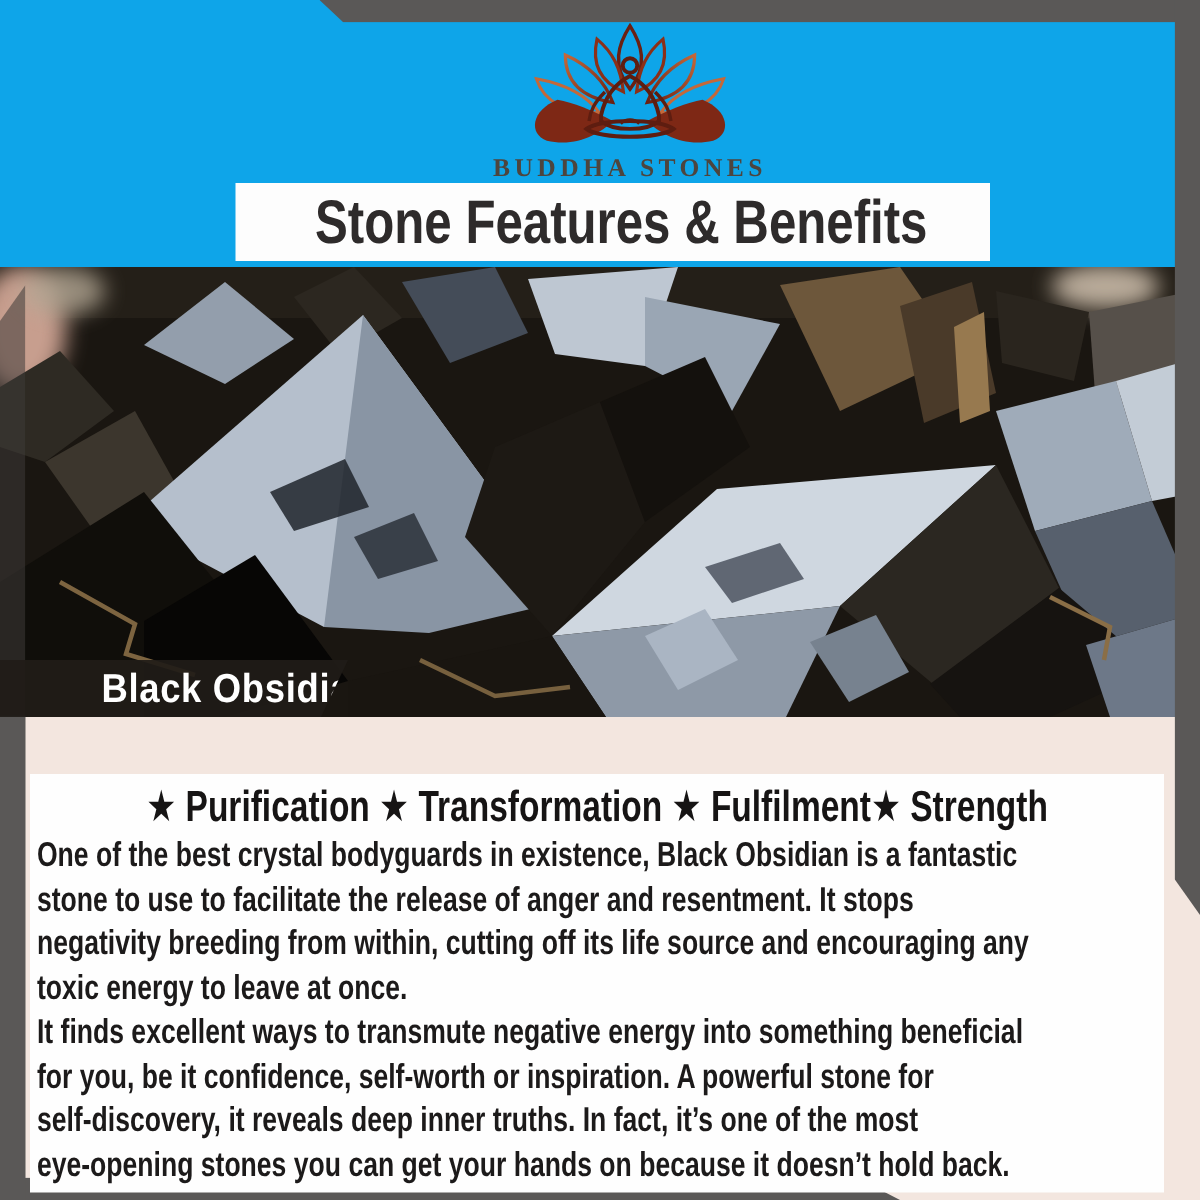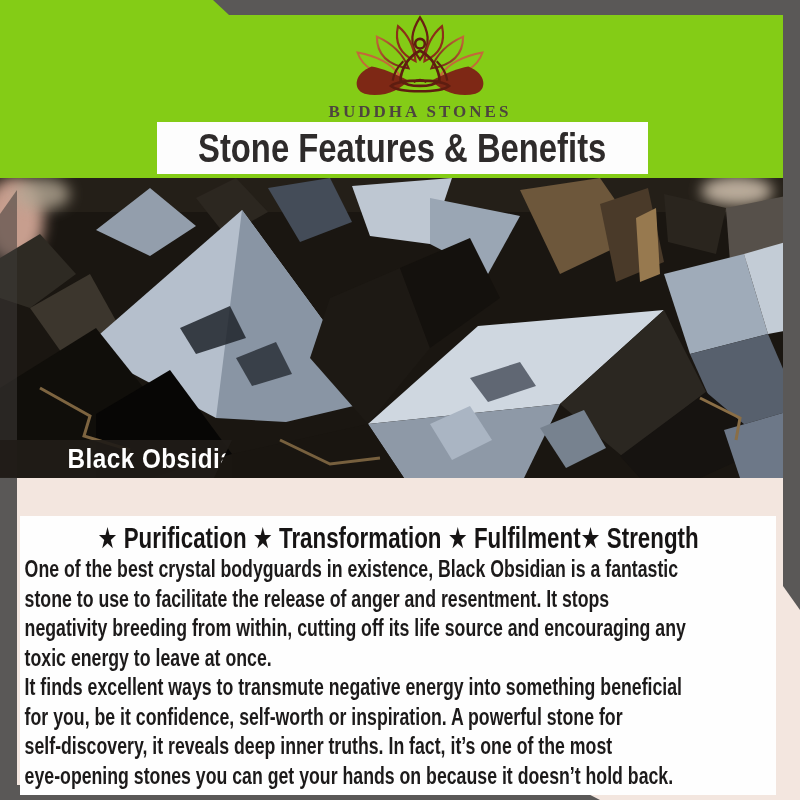--- a/index.html
+++ b/index.html
@@ -1,18 +1,18 @@
 <!DOCTYPE html>
 <html><head>
 <meta charset="utf-8">
 <style>
   html,body{margin:0;padding:0;}
   .page{
     position:relative;width:800px;height:800px;overflow:hidden;
-    background:#84cc16;
+    background:#0ea5e9;
     font-family:"Liberation Sans","DejaVu Sans",sans-serif;
   }
   
   .lower-bg{position:absolute;left:0;top:477px;width:800px;height:323px;background:#f3e6df;}
 
   
   .frame{position:absolute;background:#5a5857;}
   .frame-top{left:0;top:0;width:800px;height:15px;
     clip-path:polygon(213px 0,800px 0,800px 15px,229px 15px);}
   .frame-right{left:783px;top:0;width:17px;height:610px;
@@ -25,21 +25,21 @@
     clip-path:polygon(17px 0,17px 287px,0 287px,0 24px);}
 
   
   .header{position:absolute;left:0;top:12px;width:800px;display:flex;flex-direction:column;align-items:center;transform:translateX(20px);}
   .logo-svg{width:168px;height:88px;display:block;}
   .brand-name{margin-top:2px;font-family:"Liberation Serif","DejaVu Serif",serif;
     font-size:17px;font-weight:600;letter-spacing:3px;color:#4d453e;}
 
   
   .banner{position:absolute;left:157px;top:122px;width:491px;height:52px;background:#fdfdfd;
-    display:flex;align-items:center;justify-content:center;}
+    display:flex;align-items:center;justify-content:center;padding-left:12px;}
   .banner-title{display:inline-block;transform:scaleX(.8);white-space:nowrap;
     font-size:41px;font-weight:bold;color:#2e2b2b;letter-spacing:0;}
 
   
   .photo{position:absolute;left:0;top:178px;width:800px;height:300px;overflow:hidden;}
   .photo svg{display:block;}
 
   
   .stone-label{position:absolute;left:0;top:440px;width:240px;height:38px;
     background:rgba(32,28,24,.93);

